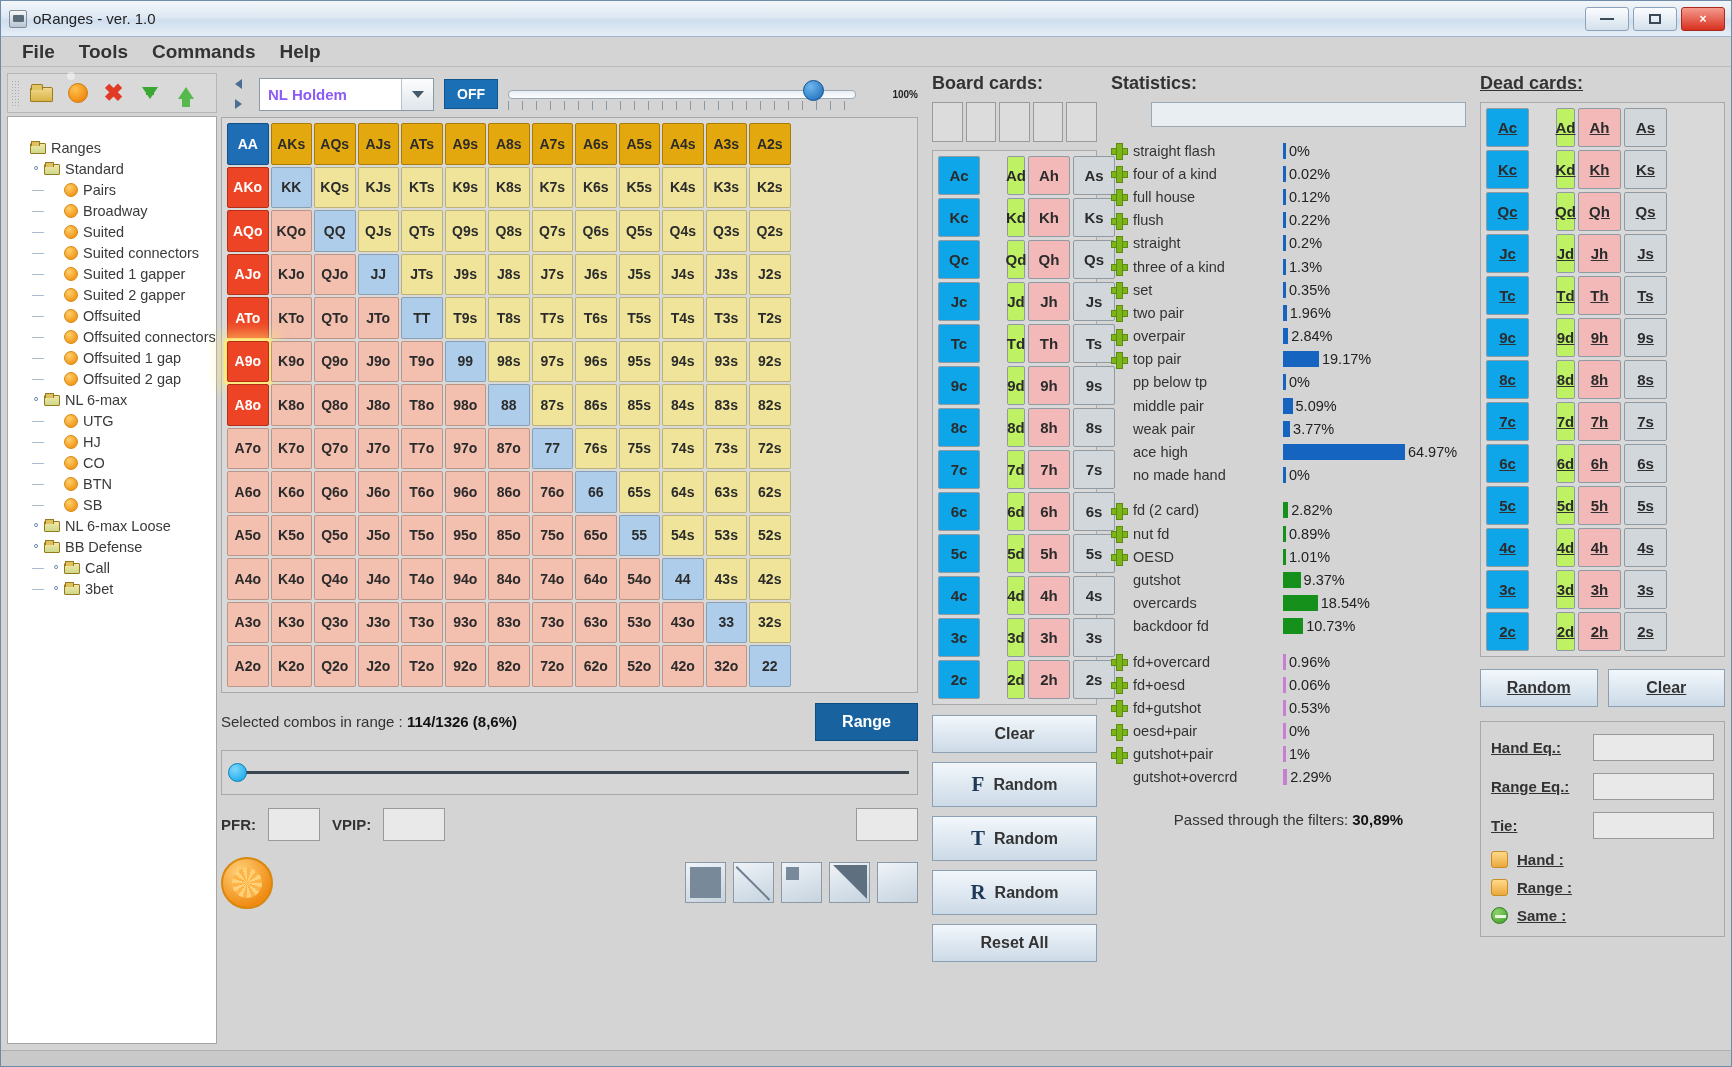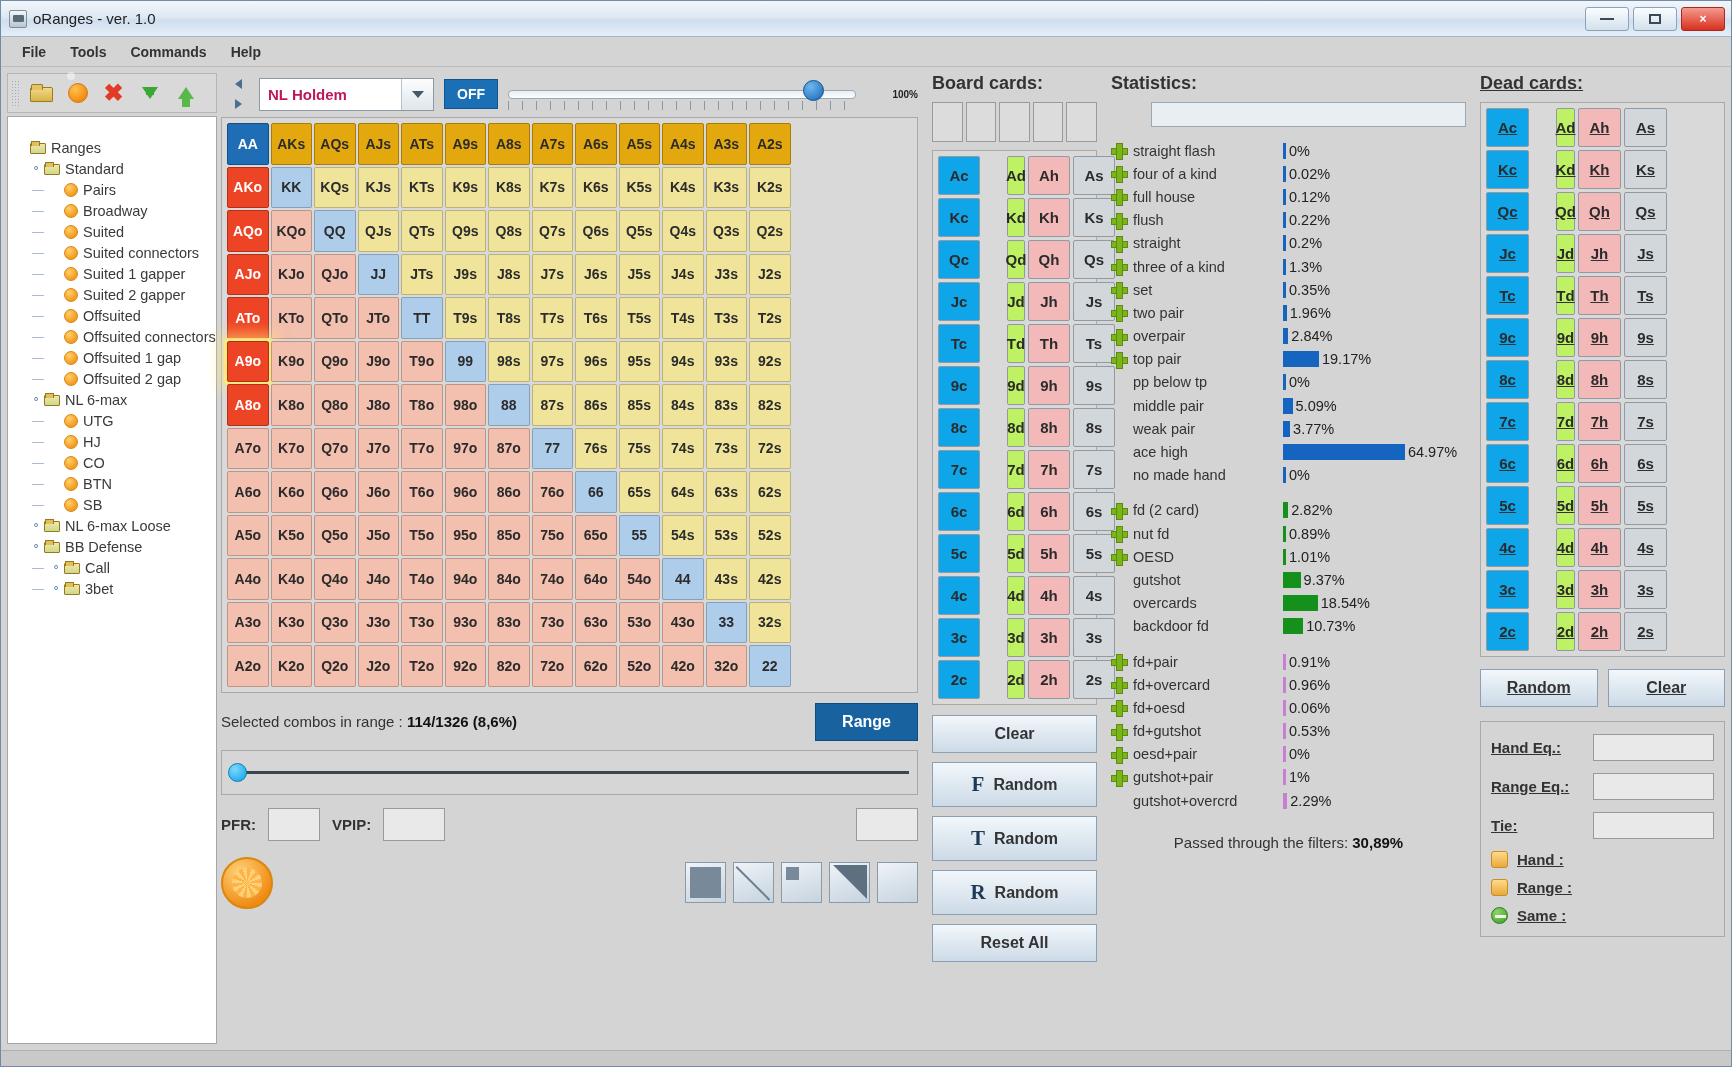--- a/index.html
+++ b/index.html
@@ -30,21 +30,21 @@
   .winbtn.close { background:linear-gradient(180deg,#f49a8e,#d8301d); border-color:#a8291c; }
   .winbtn .g { position:absolute; left:50%; top:50%; transform:translate(-50%,-50%);
     font-size:12px; color:#3a4a58; line-height:1; }
   .winbtn.close .g { color:#fff; font-weight:bold; }
   .mmin .g{ width:14px; height:2px; background:#3a4a58; }
   .mmax .g{ width:12px; height:10px; border:2px solid #3a4a58; }
 
   
   #menubar { height:30px; display:flex; align-items:center; gap:2px; padding-left:10px;
     background:#d4d4d4; border-bottom:1px solid #bcbcbc; }
-  .menuitem { font-size:14px; font-weight:bold; color:#333; padding:4px 11px; cursor:default;text-align:center; }
+  .menuitem { font-size:19px; font-weight:bold; color:#333; padding:4px 11px; cursor:default;text-align:center; }
 
   
   #content { flex:1; display:flex; padding:6px; gap:0; overflow:hidden; }
 
   
   #leftpane { width:210px; display:flex; flex-direction:column; }
   #toolbar { display:flex; align-items:center; height:40px; gap:3px;
     background:#d9d9d9; border:1px solid #b6b6b6; padding:2px 3px; }
   .grip { width:9px; height:26px;
     background-image:radial-gradient(#a9a9a9 1px, transparent 1px);
@@ -87,21 +87,21 @@
   .branch:before { content:"―"; position:absolute; left:18px; color:#9fb4c9; font-size:12px; }
 
   
   #centerpane { flex:1; display:flex; flex-direction:column; margin-left:4px; min-width:0; }
   #toprow { display:flex; align-items:center; gap:10px; height:42px; padding-left:14px; }
   .sidearrows { width:12px; display:flex; flex-direction:column; gap:10px; margin-right:2px;}
   .sidearrows i { width:0;height:0;border-top:5px solid transparent;border-bottom:5px solid transparent;
     border-right:7px solid #4a6d92; }
   .sidearrows i.r { border-right:none; border-left:7px solid #4a6d92; }
   #gamesel { width:175px; height:33px; background:#fff; border:1px solid #8c9aa6;
-    display:flex; align-items:center; font-size:15px; font-weight:bold; color:#be185d; padding-left:8px; }
+    display:flex; align-items:center; font-size:15px; font-weight:bold; color:#8b5cf6; padding-left:8px; }
   #gamesel .dd { margin-left:auto; width:32px; height:31px; border-left:1px solid #b7c2cc;
     background:linear-gradient(180deg,#fdfdfd,#dfe6ec); display:flex;align-items:center;justify-content:center; }
   #gamesel .dd:after{content:"";border-left:6px solid transparent;border-right:6px solid transparent;
     border-top:7px solid #44586a;}
   #offbtn { background:#1a6fb5; color:#fff; font-size:14px; font-weight:bold; padding:6px 12px;
     border:1px solid #0f5691; }
   #slider-wrap { flex:1; position:relative; height:40px; display:flex; flex-direction:column; justify-content:center; }
   #slider-track { height:9px; background:linear-gradient(180deg,#e9eef3,#fbfdff);
     border:1px solid #9aa8b4; border-radius:4px; }
   #slider-knob { position:absolute; right:32px; top:6px; width:21px; height:21px; border-radius:50%;
@@ -855,28 +855,20 @@
             <span class="plus none"></span>
             <span class="slabel">backdoor fd</span>
             <span class="sbarwrap">
               <span class="sbar" style="background: rgb(20, 144, 27); width: 20.1394px;"></span>
               <span class="sval">10.73%</span>
             </span>
           </div>
           <div class="gap"></div>
           <div class="srow">
             <span class="plus"></span>
-            <span class="slabel">fd+pair</span>
-            <span class="sbarwrap">
-              <span class="sbar" style="background: rgb(199, 127, 209); width: 3px;"></span>
-              <span class="sval">0.91%</span>
-            </span>
-          </div>
-          <div class="srow">
-            <span class="plus"></span>
             <span class="slabel">fd+overcard</span>
             <span class="sbarwrap">
               <span class="sbar" style="background: rgb(199, 127, 209); width: 3px;"></span>
               <span class="sval">0.96%</span>
             </span>
           </div>
           <div class="srow">
             <span class="plus"></span>
             <span class="slabel">fd+oesd</span>
             <span class="sbarwrap">

